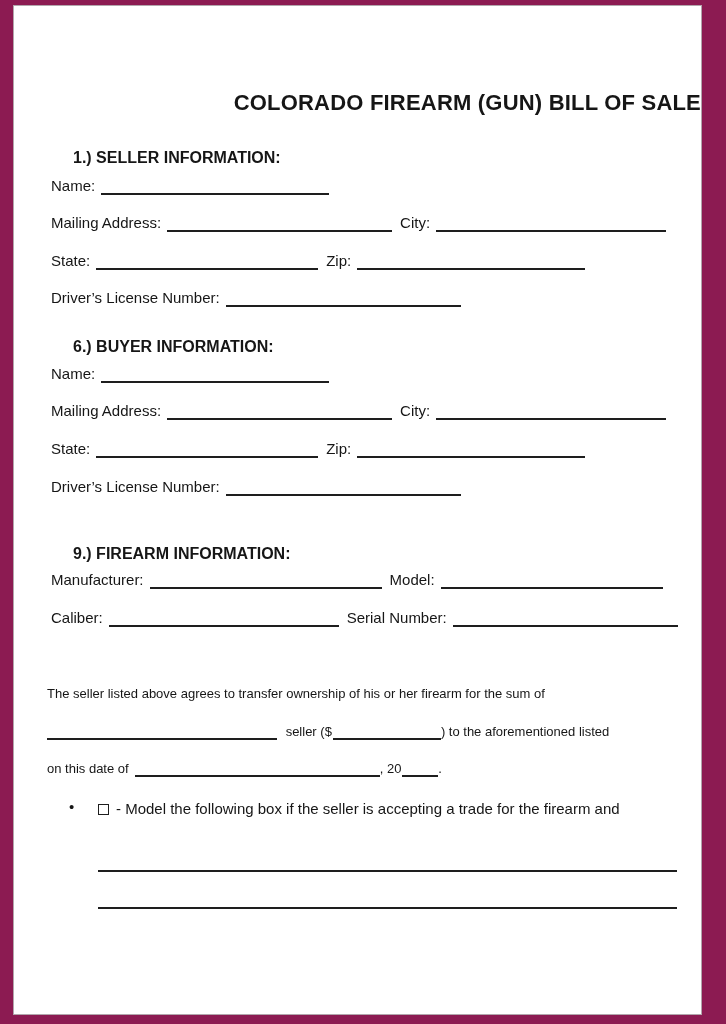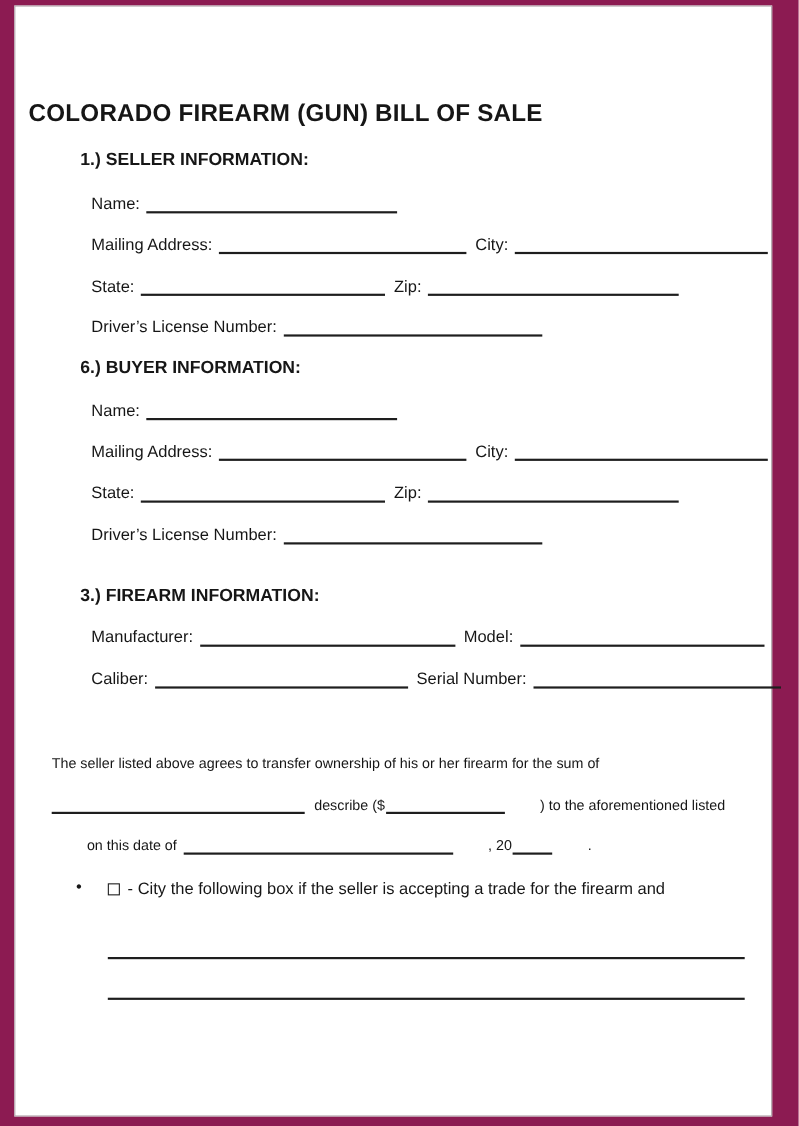--- a/index.html
+++ b/index.html
@@ -15,47 +15,48 @@
     position: absolute;
     left: 13px; top: 5px;
     width: 689px; height: 1010px;
     background: #FFFFFF;
     border: 1px solid #B2A6AC;
     box-sizing: border-box;
   }
   .abs { position: absolute; }
   .title {
     width: 100%;
-    text-align: left;
+    text-align: right;
     font-size: 22px;
     font-weight: bold;
     letter-spacing: 0.2px;
     padding-left: 12px;
     box-sizing: border-box;
     white-space: nowrap;
   }
   .heading {
     left: 59px;
     font-size: 16px;
     font-weight: bold;
     white-space: nowrap;
+    margin-top: 12px;
   }
   .row {
     left: 37px;
     font-size: 15px;
     line-height: 20px;
     white-space: nowrap;
   }
   .para {
     left: 33px;
     font-size: 13px;
     line-height: 20px;
     white-space: nowrap;
   }
-  .lbl { display: inline-block; margin-left: 32px; }
+  .lbl { display: inline-block; }
   .lbl2 { display: inline-block; margin-left: 8px; }
   .blank {
     display: inline-block;
     height: 14px;
     border-bottom: 2px solid #1E1E1E;
     vertical-align: -4px;
     margin-left: 6px;
   }
   .blank.tight { margin-left: 1px; }
   .bullet-dot {
@@ -118,43 +119,43 @@
   </div>
 
   <div class="abs row" style="top:433px">
     <span class="lbl">State:</span><span class="blank" style="width:222px"></span><span class="lbl2">Zip:</span><span class="blank" style="width:228px"></span>
   </div>
 
   <div class="abs row" style="top:471px">
     <span class="lbl">Driver’s License Number:</span><span class="blank" style="width:235px"></span>
   </div>
 
-  <div class="abs heading" style="top:527px">3.) FIREARM INFORMATION:</div>
+  <div class="abs heading" style="top:527px">9.) FIREARM INFORMATION:</div>
 
   <div class="abs row" style="top:602px">
     <span class="lbl">Caliber:</span><span class="blank" style="width:230px"></span><span class="lbl2">Serial Number:</span><span class="blank" style="width:225px"></span>
   </div>
 
   <div class="abs row" style="top:564px">
     <span class="lbl">Manufacturer:</span><span class="blank" style="width:232px"></span><span class="lbl2">Model:</span><span class="blank" style="width:222px"></span>
   </div>
 
 
   <div class="abs para" style="top:678px">The seller listed above agrees to transfer ownership of his or her firearm for the sum of</div>
 
   <div class="abs para" style="top:716px">
     <span class="blank tight" style="width:230px;margin-left:0"></span>
-    <span class="lbl" style="margin-left:5px">describe ($</span><span class="blank tight" style="width:108px"></span><span class="lbl">) to the aforementioned listed</span>
+    <span class="lbl" style="margin-left:5px">seller ($</span><span class="blank tight" style="width:108px"></span><span class="lbl">) to the aforementioned listed</span>
   </div>
 
   <div class="abs para" style="top:753px">
     <span class="lbl">on this date of</span><span class="blank" style="width:245px"></span><span class="lbl">, 20</span><span class="blank tight" style="width:36px"></span><span class="lbl">.</span>
   </div>
 
   <div class="abs bullet-dot" style="top:792px">•</div>
   <div class="abs bullet-text" style="top:791px">
-    <span class="checkbox"></span><span>- City the following box if the seller is accepting a trade for the firearm and</span><br>
+    <span class="checkbox"></span><span>- Model the following box if the seller is accepting a trade for the firearm and</span><br>
   </div>
 
   <div class="abs trade-line" style="top:864px"></div>
   <div class="abs trade-line" style="top:901px"></div>
 
 </div>
 
 </body></html>

